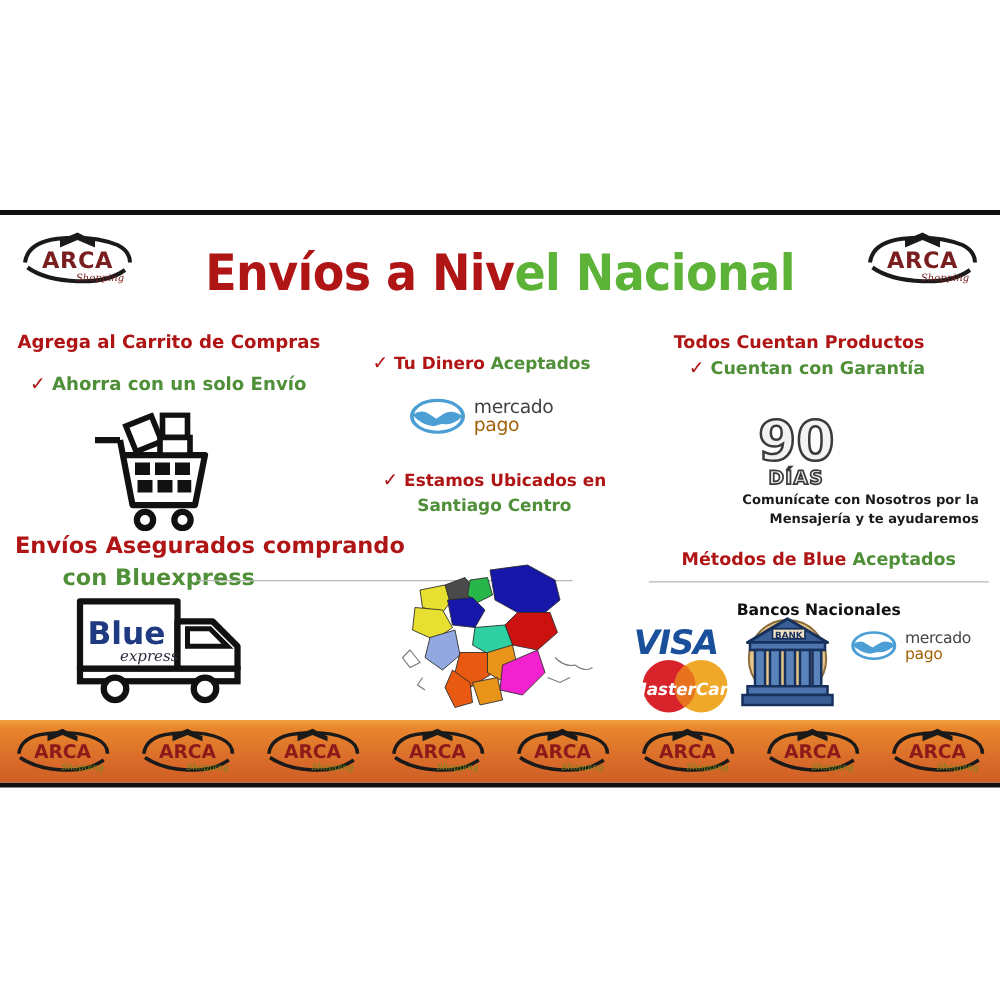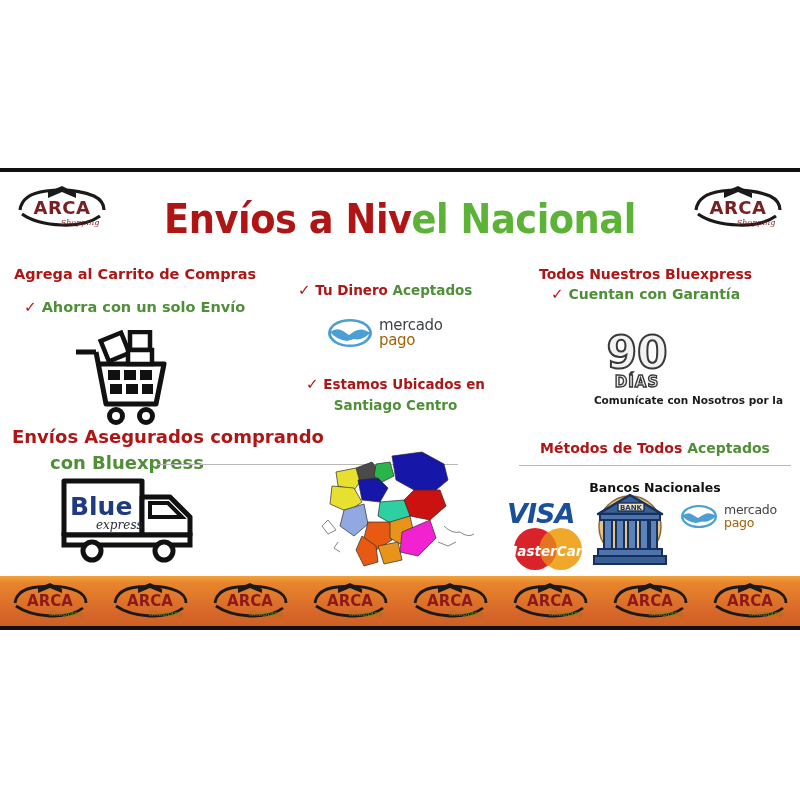--- a/index.html
+++ b/index.html
@@ -201,36 +201,37 @@
 
   <div class="hd hd-ubic">
     <div>
       <span class="chk">✓</span>
       <span class="red">Estamos Ubicados en</span>
     </div>
     <div class="green">Santiago Centro</div>
   </div>
 
   <div class="hd hd-prod">
-    <div class="red">Todos Nuestros Bluexpress</div>
+    <div class="red">Todos Cuentan Productos</div>
     <div class="l2">
       <span class="chk">✓</span>
       <span class="green">Cuentan con Garantía</span>
     </div>
   </div>
 
   <div class="badge90">
     <svg viewBox="0 0 92 64" width="92" height="64">
       <text x="46" y="40" font-family="DejaVu Sans, sans-serif" font-size="44" font-weight="bold" fill="#f2f2f2" stroke="#3a3a3a" stroke-width="2" text-anchor="middle">90</text>
       <text x="46" y="59" font-family="DejaVu Sans, sans-serif" font-size="15" font-weight="bold" fill="#f2f2f2" stroke="#3a3a3a" stroke-width="1.4" text-anchor="middle" letter-spacing="1">DÍAS</text>
     </svg>
   </div>
 
   <div class="note">
     <div>Comunícate con Nosotros por la</div>
+    <div>Mensajería y te ayudaremos</div>
   </div>
 
   <div class="hd hd-blue">
     <div class="red">Envíos Asegurados comprando</div>
     <div class="green">con Bluexpress</div>
   </div>
   <div class="rule rule-left"></div>
 
   <div class="truck">
     <svg viewBox="0 0 180 90" width="180" height="90">
@@ -270,21 +271,21 @@
       <g fill="none" stroke="#777" stroke-width="0.9">
         <path d="M10 74 L4 80 L10 88 L18 84 Z"></path>
         <path d="M20 96 L16 102 L22 106"></path>
         <path d="M126 80 Q134 88 142 86 Q150 92 156 88"></path>
         <path d="M120 96 L130 100 L138 96"></path>
       </g>
     </svg>
   </div>
 
   <div class="hd hd-pago">
-    <span class="red">Métodos de Todos</span>
+    <span class="red">Métodos de Blue</span>
     <span class="green">Aceptados</span>
   </div>
   <div class="rule rule-right"></div>
 
   <div class="bancos">Bancos Nacionales</div>
 
   <div class="visa">
     <svg viewBox="0 0 88 30" width="88" height="30">
       <text x="2" y="25" font-family="DejaVu Sans, sans-serif" font-size="27" font-weight="bold" font-style="italic" fill="#1a4f9c" letter-spacing="-1">VISA</text>
     </svg>

